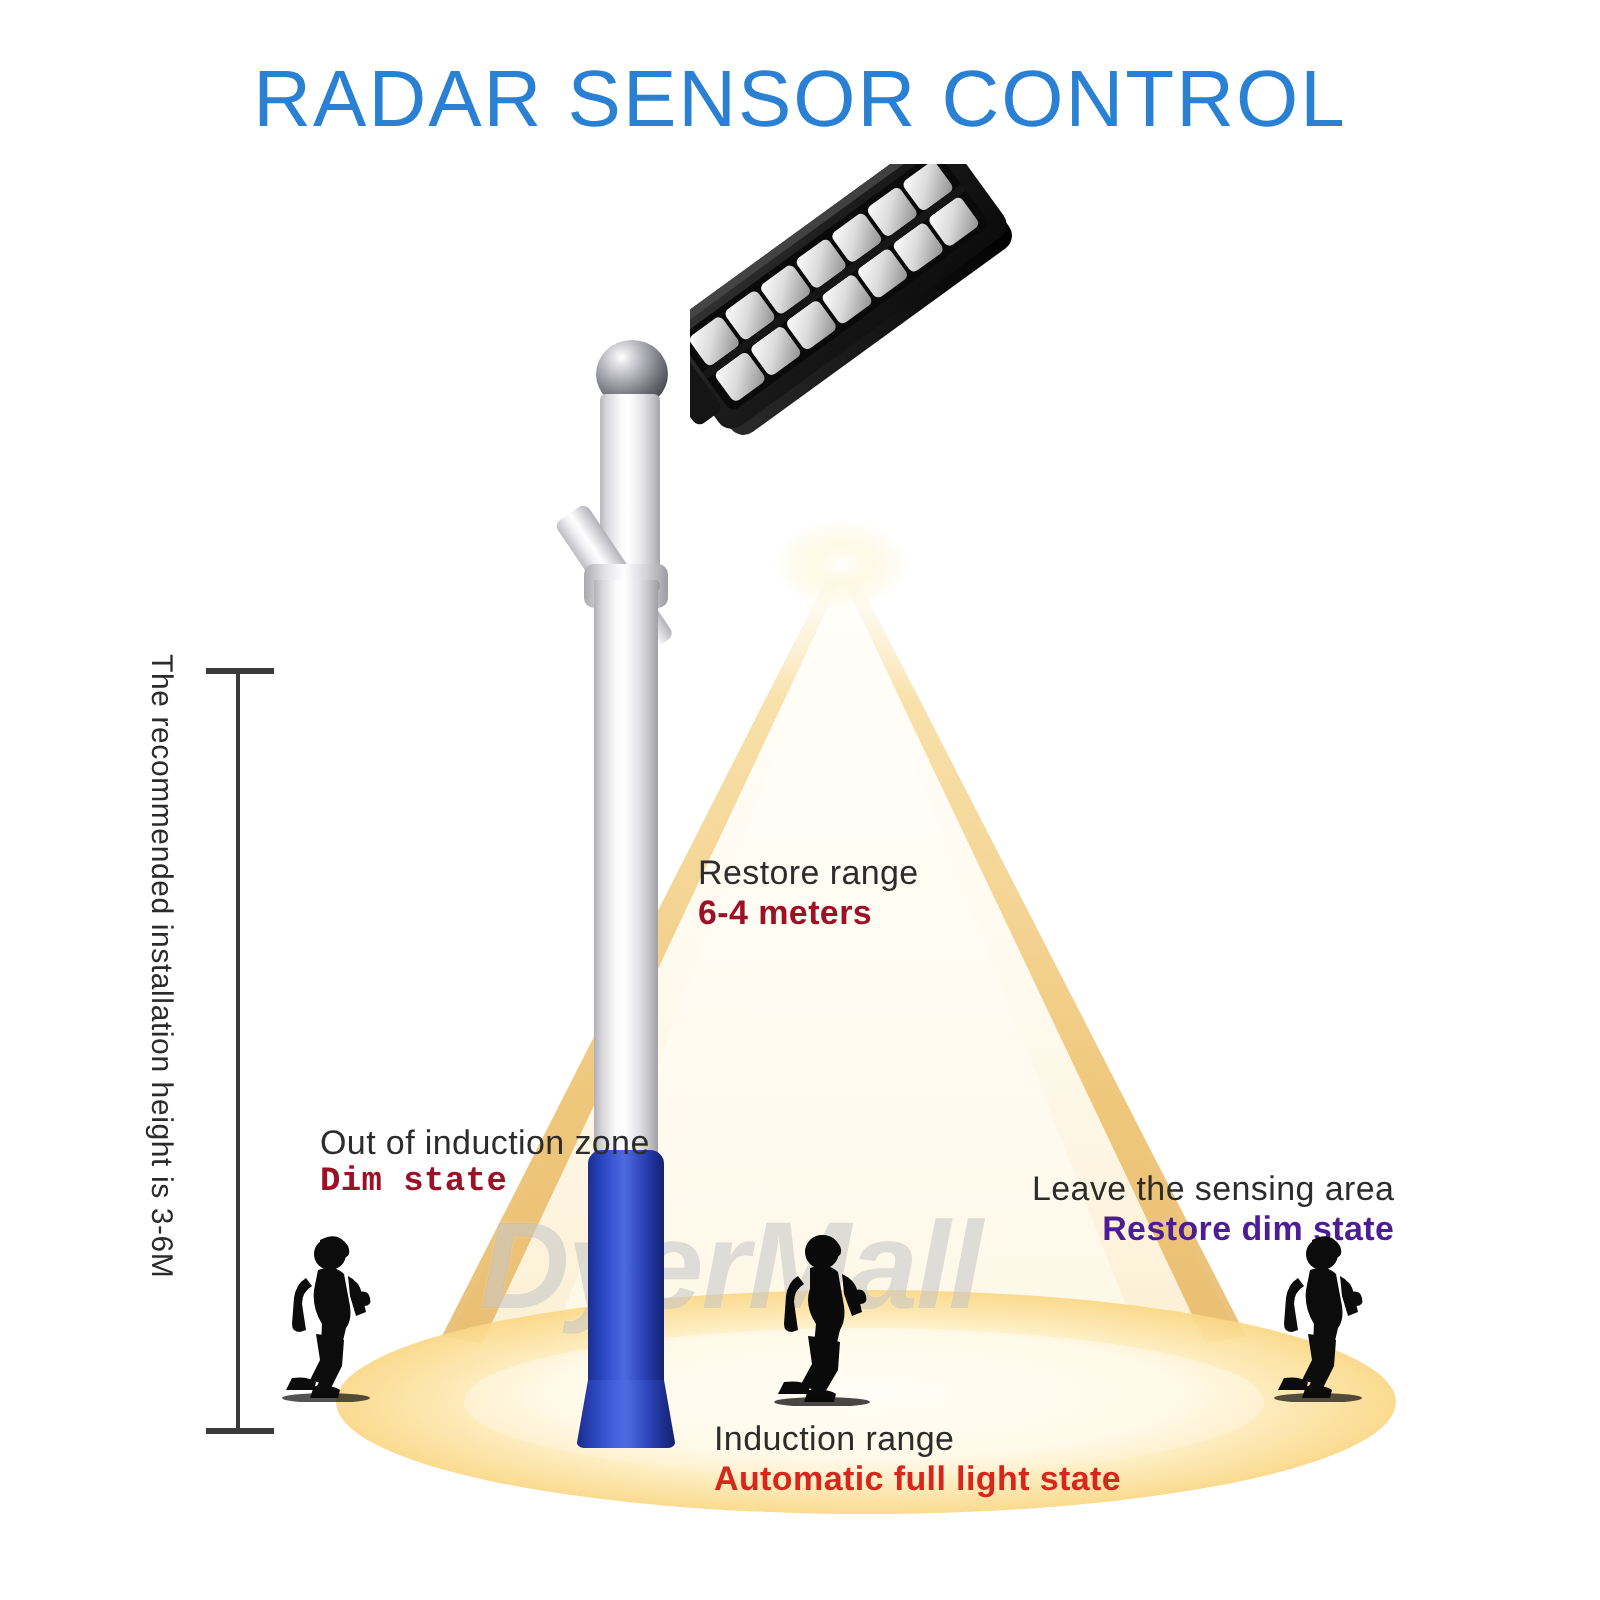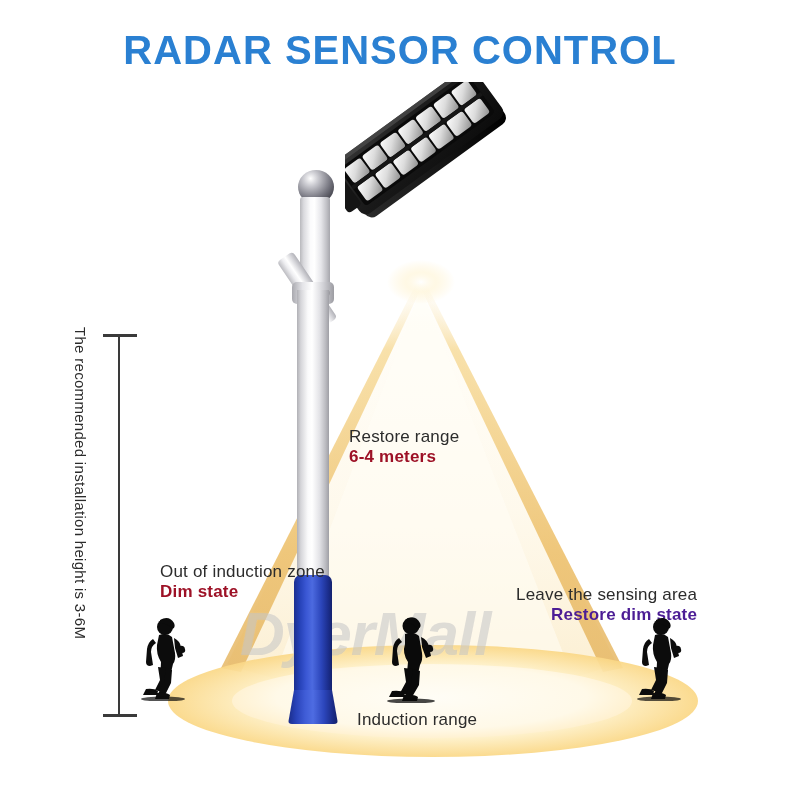--- a/index.html
+++ b/index.html
@@ -17,21 +17,21 @@
 
   
   #title {
     position: absolute;
     top: 28px; left: 0; width: 800px;
     text-align: center;
     font-size: 40px;
     letter-spacing: 1px;
     color: #2a80d2;
     font-family: "Liberation Sans", sans-serif;
-    font-weight: 700;
+    font-weight: 400;
   }
 
   
   #dim-line {
     position: absolute;
     left: 118px; top: 336px;
     width: 2px; height: 380px;
     background: #3a3a3a;
   }
   #dim-tick-top, #dim-tick-bottom {
@@ -172,21 +172,21 @@
 
   
   .lbl { position: absolute; white-space: nowrap; }
   .lbl .l1 { font-size: 17px; color: #2c2c2c; letter-spacing: 0.2px; }
   .lbl .l2 { font-size: 17px; font-weight: bold; letter-spacing: 0.2px; }
 
   #label-sensing { left: 349px; top: 427px; }
   #label-sensing .l2 { color: #9d1126; }
 
   #label-out { left: 116px; top: 562px; margin-left: 44px; }
-  #label-out .l2 { color: #9d1126; }
+  #label-out .l2 { color: #9d1126; font-family: Liberation Mono, monospace; }
 
   #label-leave { left: 516px; top: 585px; text-align: right; }
   #label-leave .l2 { color: #4c1d95; }
 
   #label-induction { left: 357px; top: 710px; }
   #label-induction .l2 { color: #d8261c; }
 
   
   .person { position: absolute; }
   #person-left   { left: 133px; top: 617px; }
@@ -331,20 +331,21 @@
     <div class="l2">Dim state</div>
   </div>
 
   <div class="lbl" id="label-leave">
     <div class="l1">Leave the sensing area</div>
     <div class="l2">Restore dim state</div>
   </div>
 
   <div class="lbl" id="label-induction">
     <div class="l1">Induction range</div>
+    <div class="l2">Automatic full light state</div>
   </div>
 
   <svg class="person" id="person-left" viewBox="0 0 60 84" width="60" height="84" aria-hidden="true">
     <g fill="#0c0c0c">
       <circle cx="32" cy="10" r="8"></circle>
       <path d="M27 3 q9 -5 14 3 q2 5 -2 6 q-4 -6 -12 -5 z"></path>
       <path d="M26 18 q8 -3 13 2 l3 16 q1 7 -2 11 l-4 17 -9 1 l1 -20 q-5 -8 -4 -17 z"></path>
       <path d="M20 22 q-5 3 -6 10 l-1 13 q0 4 4 4 l3 -1 -2 -13 q0 -6 5 -9 z"></path>
       <path d="M41 21 q6 3 7 9 l2 9 -5 2 -3 -10 z"></path>
       <path d="M47 29 q4 -1 5 3 q1 4 -3 4 q-3 0 -4 -3 z"></path>

